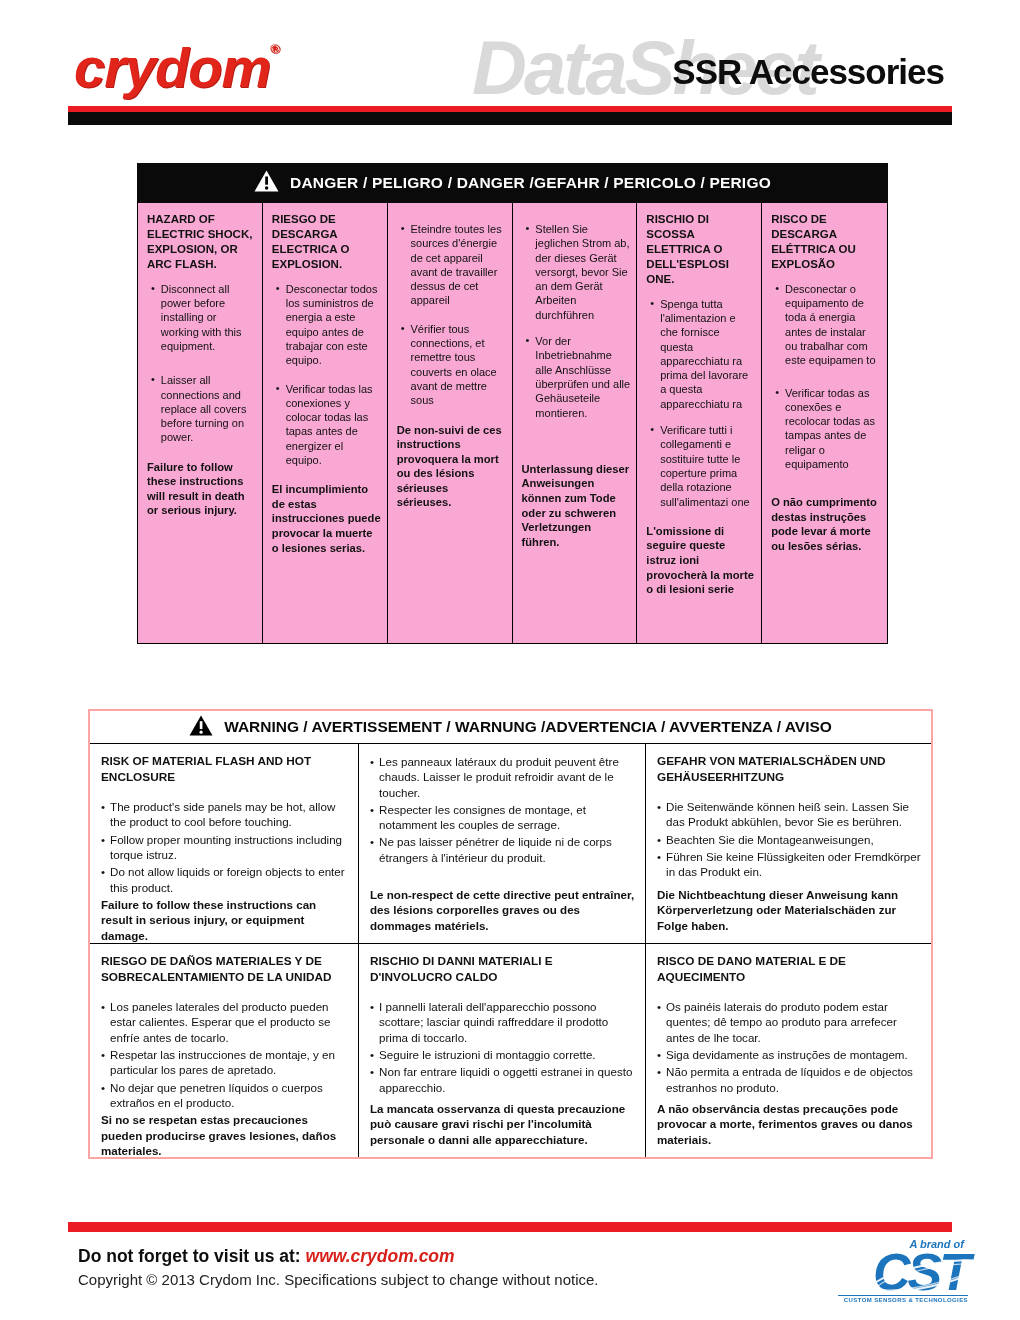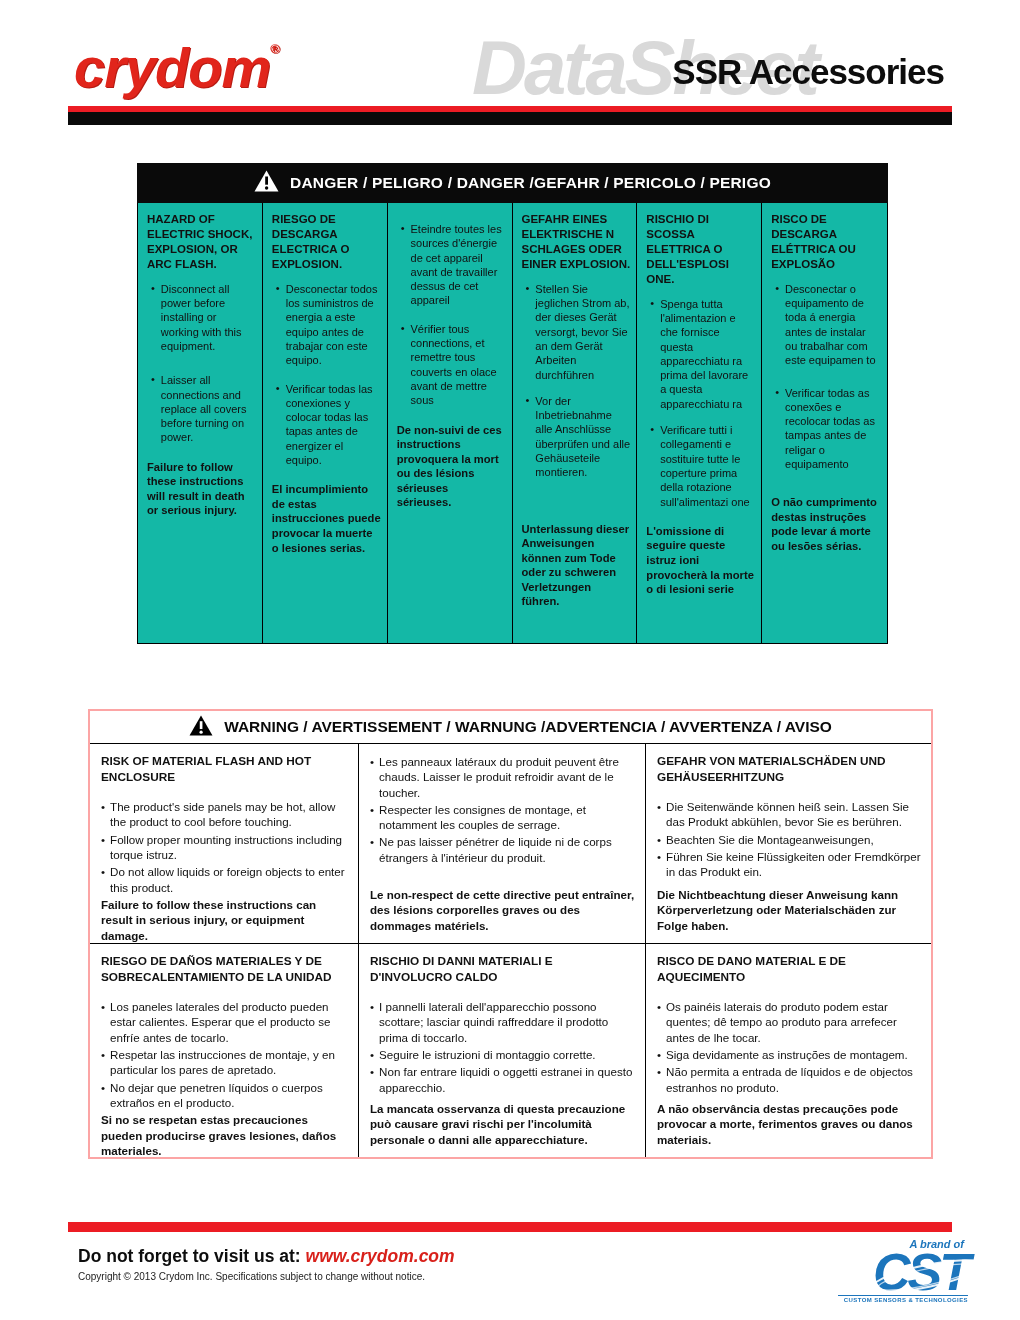--- a/index.html
+++ b/index.html
@@ -33,21 +33,21 @@
 
   
   .danger-table { position:absolute; left:137px; top:163px; width:751px; }
   .danger-head {
     background:#0a0a0a; color:#fff; height:40px;
     display:flex; align-items:center; justify-content:center; gap:11px;
     font-size:15.5px; font-weight:bold; letter-spacing:0.2px;
   }
   .danger-body {
     display:grid; grid-template-columns:repeat(6, 1fr);
-    border:1px solid #000; border-top:none; background:#14b8a6;
+    border:1px solid #000; border-top:none; background:#f9a8d4;
   }
   .d-cell {
     border-right:1px solid #000; padding:9px 6px 12px 9px;
     font-size:11px; line-height:1.3; min-height:440px;
   }
   .d-cell:last-child { border-right:none; }
   .d-head { font-weight:bold; font-size:11.5px; margin-bottom:6px; }
   .bullet { display:flex; gap:6px; margin:10px 0 0 4px; }
   .bullet .dot { flex:0 0 auto; line-height:1.2; }
   .d-foot { font-weight:bold; margin-top:15px; font-size:11.2px; }
@@ -71,21 +71,21 @@
   .w-cell:nth-child(3n) { border-right:none; }
   .w-cell:nth-child(n+4) { border-bottom:none; }
   .w-head { font-weight:bold; font-size:11.8px; margin-bottom:14px; }
   .w-bullet { display:flex; gap:5px; margin:0 0 2px 0; }
   .w-foot { font-weight:bold; margin-top:auto; font-size:11.6px; }
 
   
   .rule-red-bot { position:absolute; left:68px; top:1222px; width:884px; height:10px; background:#ec1c24; }
   .visit-line { position:absolute; left:78px; top:1246px; font-size:17.5px; font-weight:bold; color:#0d0d0d; }
   .visit-line .url { color:#d8201a; font-style:italic; text-decoration:none; }
-  .copyright { position:absolute; left:78px; top:1271px; font-size:10px; color:#222; }
+  .copyright { position:absolute; left:78px; top:1271px; font-size:15px; color:#222; }
 
   .cst-logo { position:absolute; right:52px; top:1238px; width:130px; text-align:right; color:#1c75bc; }
   .cst-brand { font-size:11px; font-style:italic; font-weight:bold; margin-right:4px; }
   .cst-name-wrap { position:relative; display:inline-block; line-height:0.85; }
   .cst-name {
     font-size:52px; font-weight:bold; font-style:italic;
     letter-spacing:-3px; line-height:0.85;
   }
   .cst-swoosh { position:absolute; left:-6px; top:6px; width:120px; height:40px; pointer-events:none; }
   .cst-tagline {
@@ -150,21 +150,20 @@
           <span>Eteindre toutes les sources d'énergie de cet appareil avant de travailler dessus de cet appareil</span>
         </div>
       <div class="bullet" style="margin-top:14px">
           <span class="dot">•</span>
           <span>Vérifier tous connections, et remettre tous couverts en olace avant de mettre sous</span>
         </div>
       <div class="d-foot">De non-suivi de ces instructions provoquera la mort ou des lésions sérieuses sérieuses.</div>
     </div>
 
     <div class="d-cell">
-      <div class="d-head">GEFAHR EINES ELEKTRISCHE N SCHLAGES ODER EINER EXPLOSION.</div>
       <div class="bullet">
           <span class="dot">•</span>
           <span>Stellen Sie jeglichen Strom ab, der dieses Gerät versorgt, bevor Sie an dem Gerät Arbeiten durchführen</span>
         </div>
       <div class="bullet" style="margin-top:12px">
           <span class="dot">•</span>
           <span>Vor der Inbetriebnahme alle Anschlüsse überprüfen und alle Gehäuseteile montieren.</span>
         </div>
       <div class="d-foot" style="margin-top:42px">Unterlassung dieser Anweisungen können zum Tode oder zu schweren Verletzungen führen.</div>
     </div>

